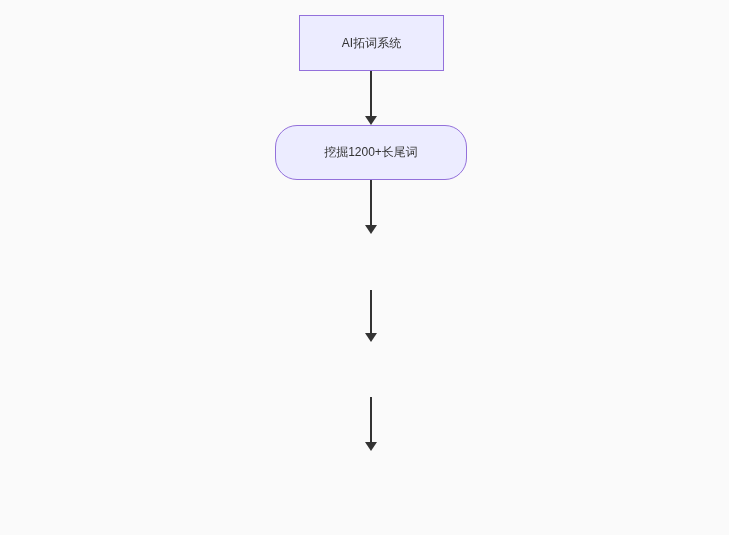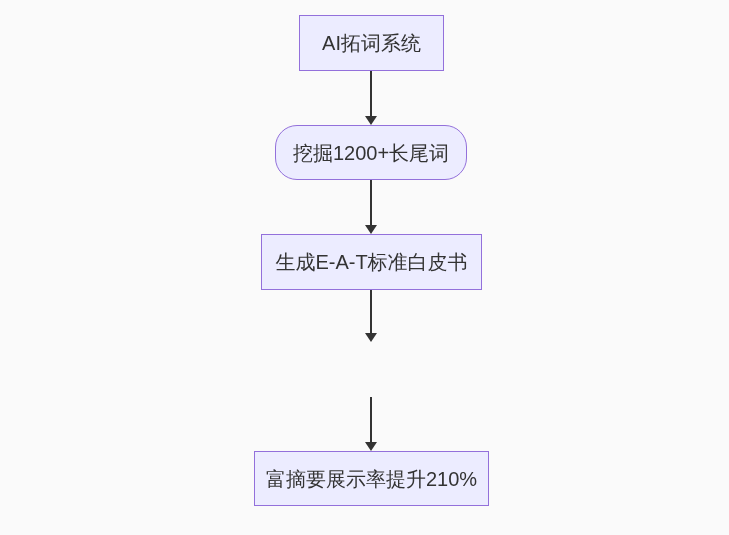--- a/index.html
+++ b/index.html
@@ -19,21 +19,21 @@
   .canvas{
     position:relative;
     width:729px;height:535px;
   }
   .node{
     position:absolute;
     box-sizing:border-box;
     background:var(--node-fill);
     border:1px solid var(--node-border);
     color:var(--text);
-    font-size:20px;
+    font-size:12px;
     display:flex;
     align-items:center;
     justify-content:center;
     text-align:left;
     line-height:1.2;
   }
   .node-1{left:299px;top:15px;width:145px;height:56px;}
   .node-2{left:275px;top:125px;width:192px;height:55px;border-radius:22px;}
   .node-3{left:261px;top:234px;width:221px;height:56px;}
   .node-4{left:263px;top:342px;width:216px;height:55px;}
@@ -78,32 +78,26 @@
 
   <div class="node node-2">
     <span>挖掘1200+长尾词</span>
   </div>
 
   <div class="arrow arrow-2">
     <div class="arrow-line"></div>
     <div class="arrow-head"></div>
   </div>
 
-  <div class="node node-3">
-    <span>生成E-A-T标准白皮书</span>
-  </div>
 
   <div class="arrow arrow-3">
     <div class="arrow-line"></div>
     <div class="arrow-head"></div>
   </div>
 
 
   <div class="arrow arrow-4">
     <div class="arrow-line"></div>
     <div class="arrow-head"></div>
   </div>
 
-  <div class="node node-5">
-    <span>富摘要展示率提升210%</span>
-  </div>
 
 </div>
 
 </body></html>

